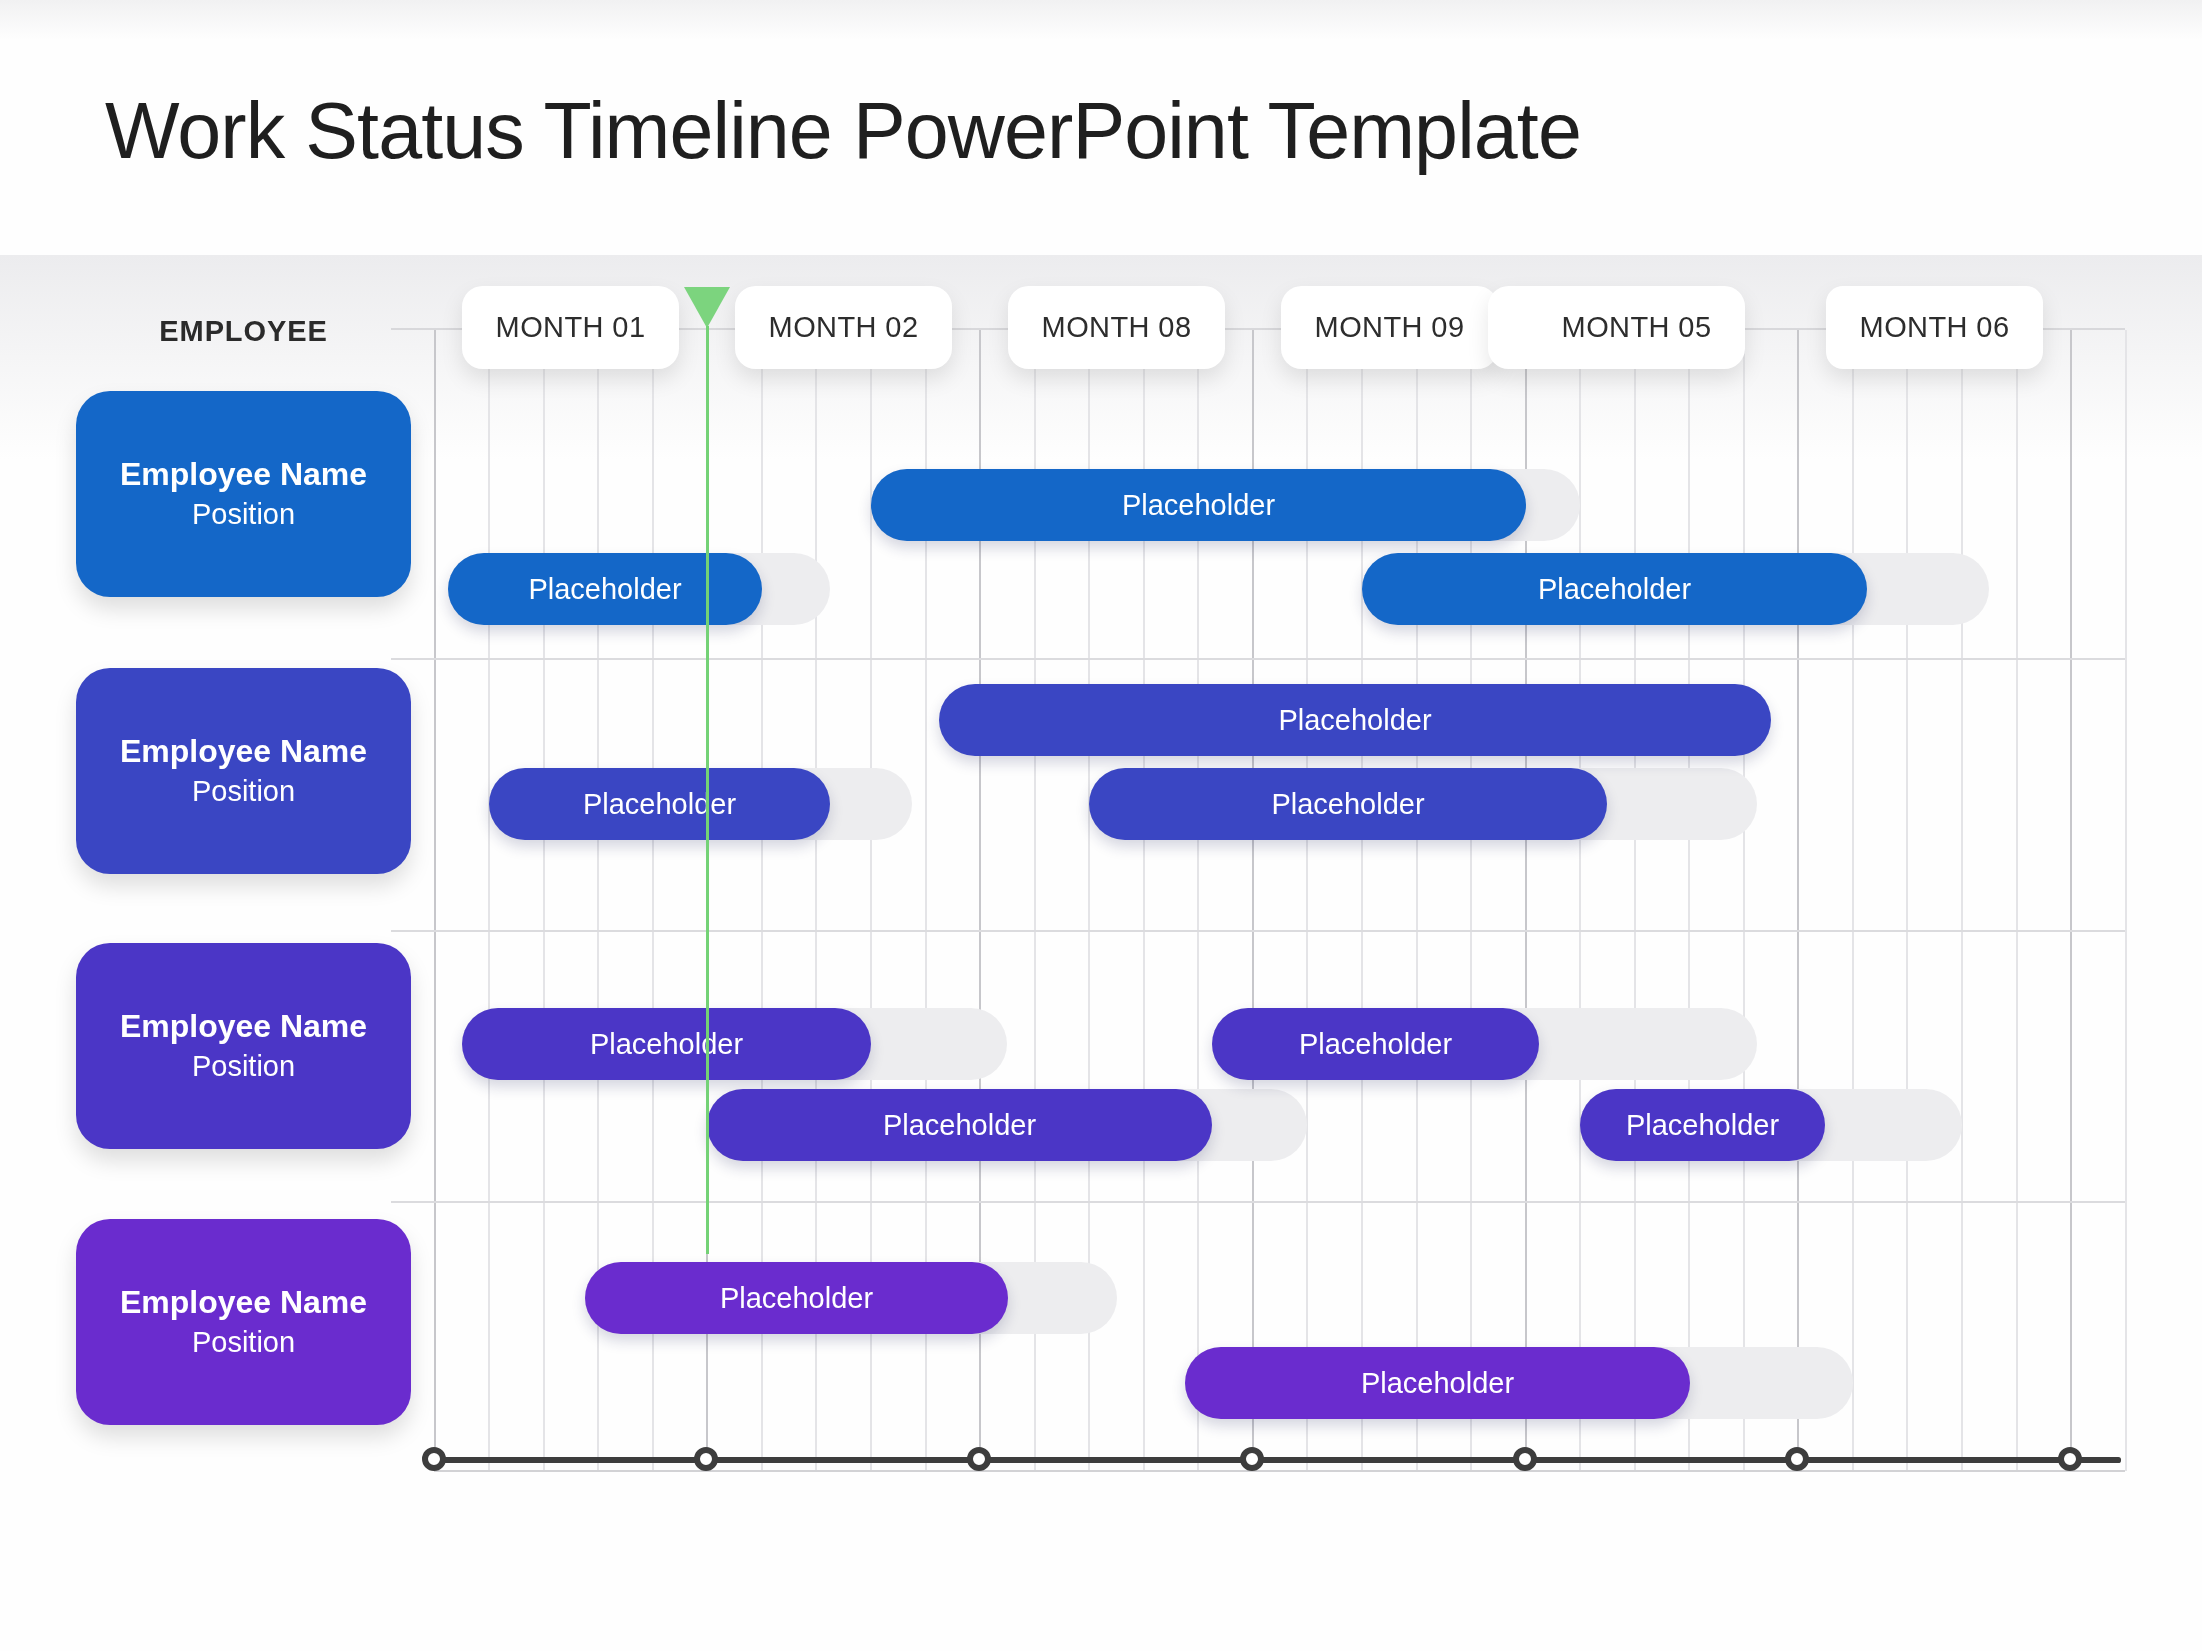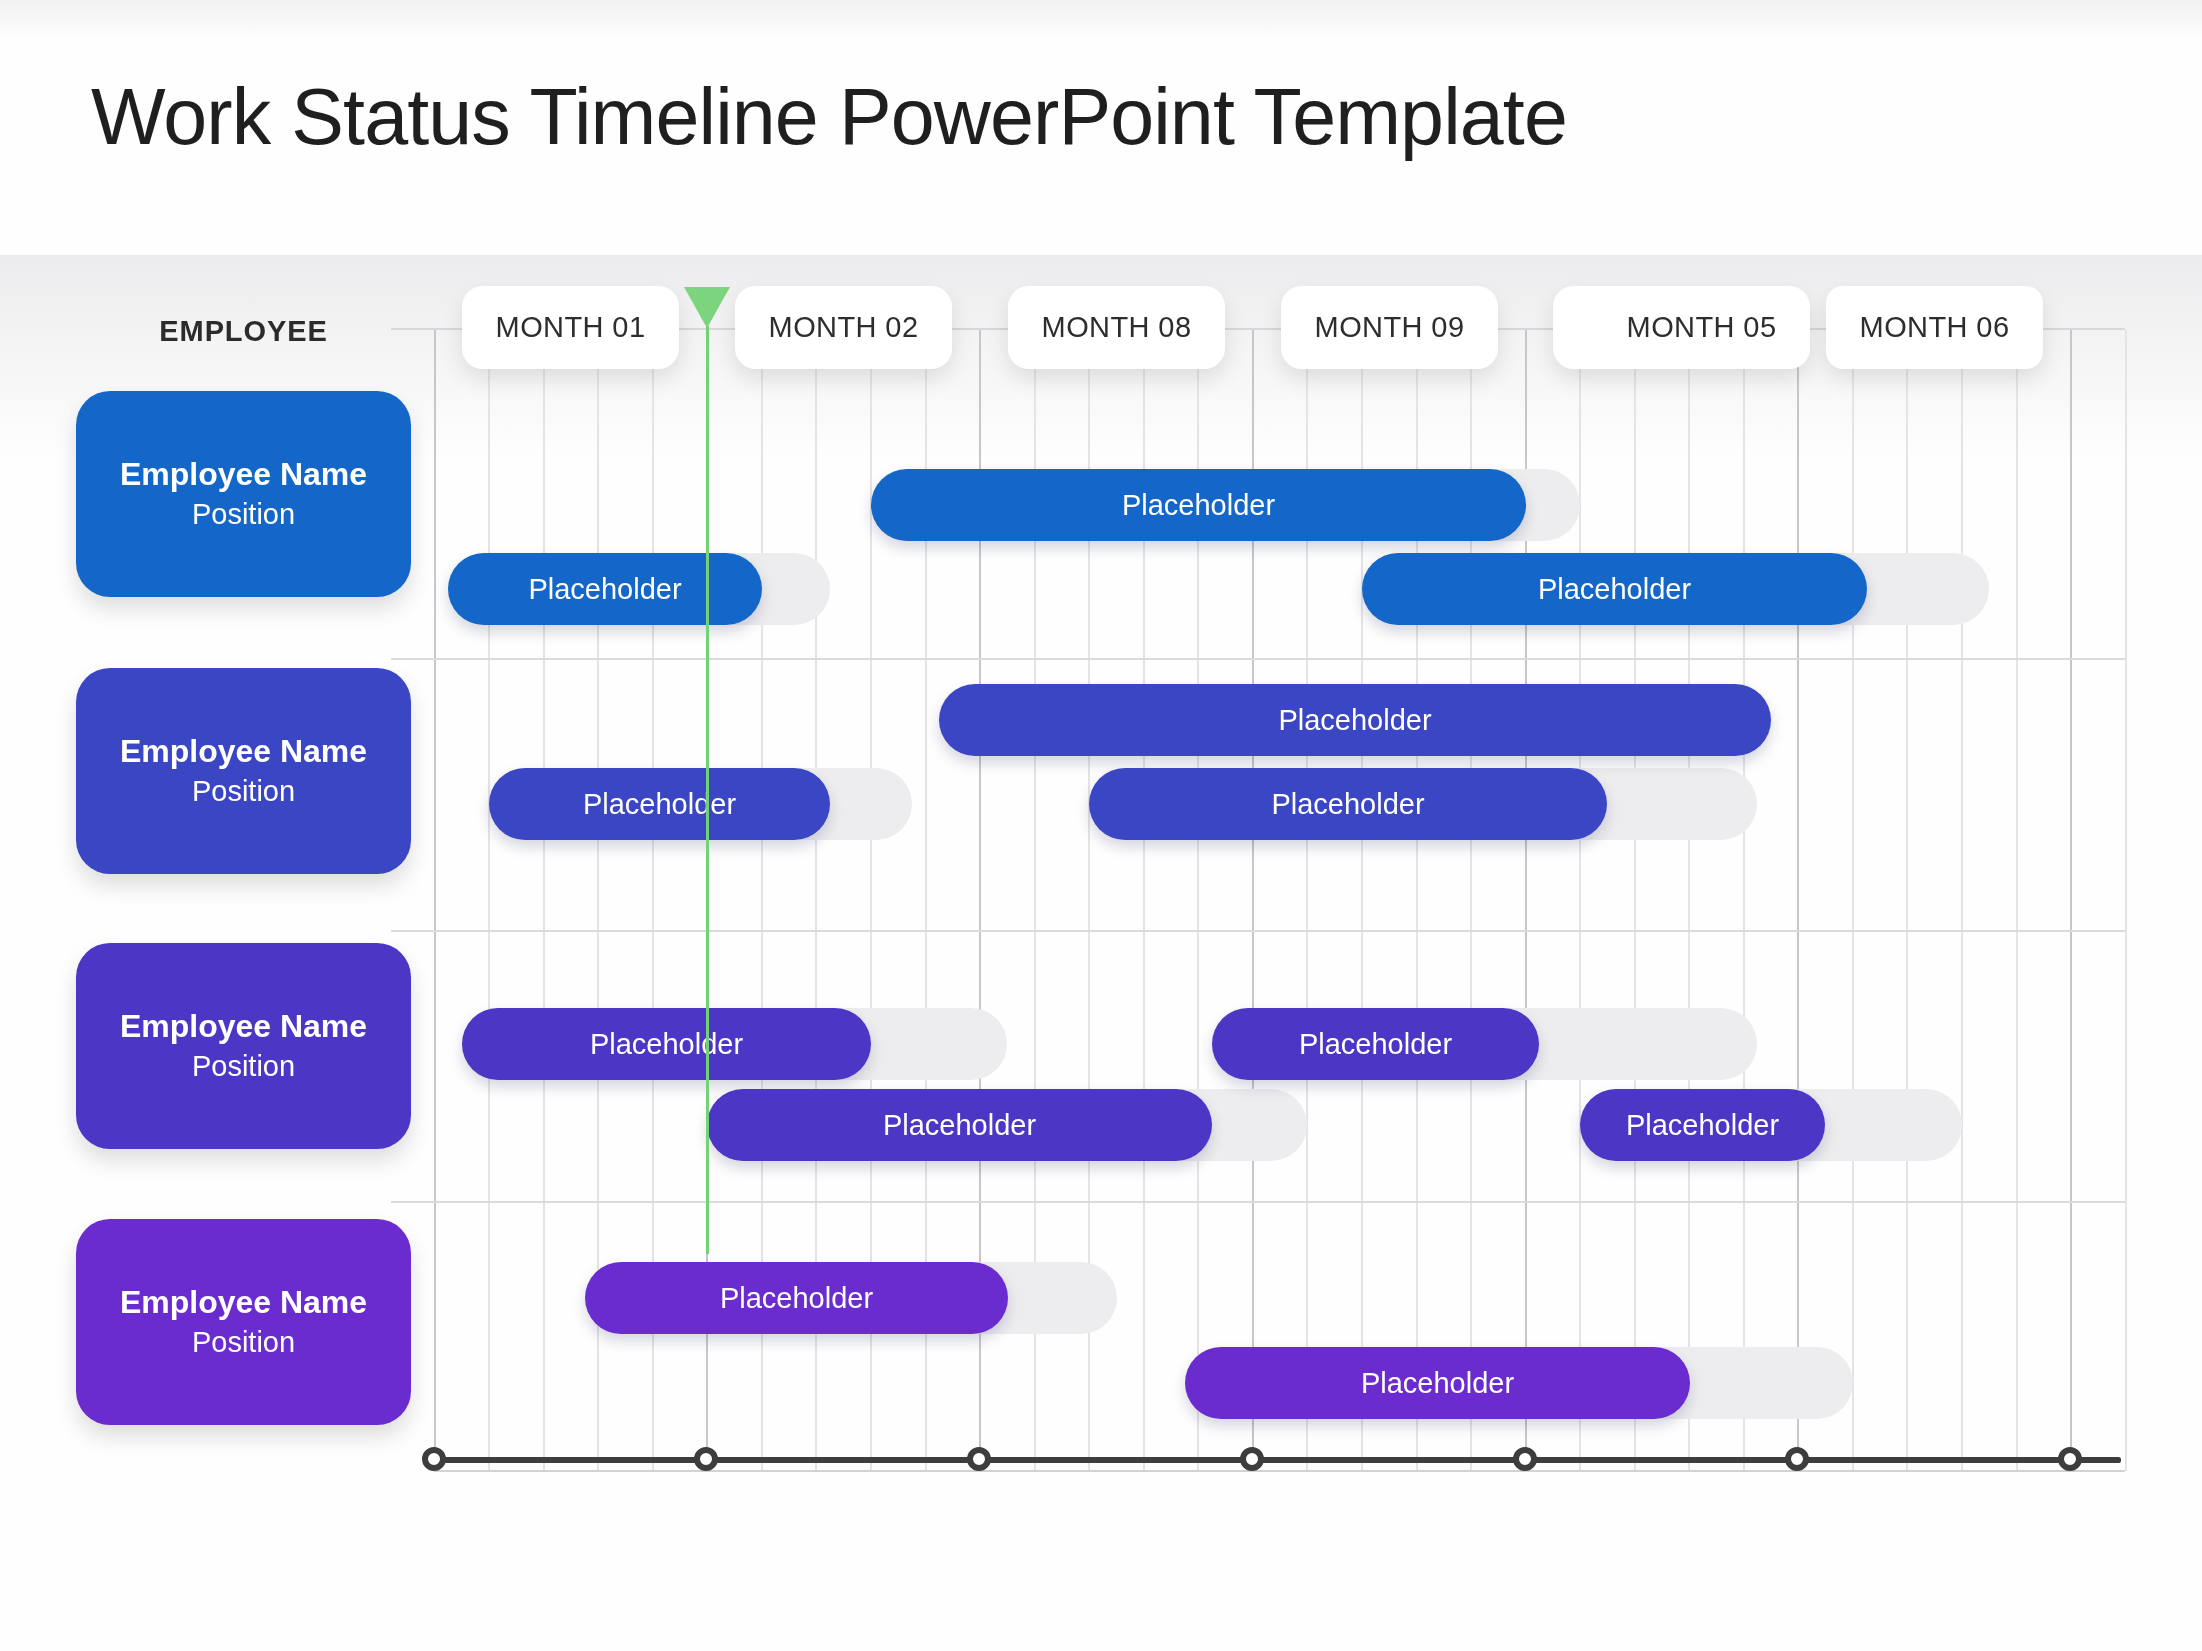--- a/index.html
+++ b/index.html
@@ -1,20 +1,20 @@
 <!DOCTYPE html>
 <html style="font-size:13.8px"><head>
 <meta charset="utf-8">
 <style>
   html,body{margin:0;padding:0;background:#ffffff;}
   .slide{position:relative;width:2203px;height:1652px;background:#fefefe;overflow:hidden;
          font-family:"Liberation Sans", sans-serif;}
   .top-fade{position:absolute;left:0;top:0;width:100%;height:40px;z-index:0;
             background:linear-gradient(180deg,#f1f1f2 0%,rgba(255,255,255,0) 100%);}
-  .page-title{position:absolute;left:91px;top:71px;margin:0;font-size:79px;font-weight:400;
+  .page-title{position:absolute;left:91px;top:71px;margin:14px;font-size:79px;font-weight:400;
               color:#1f1f1f;letter-spacing:-0.9px;z-index:2;white-space:nowrap;text-align:center;}
   .header-band{position:absolute;left:0;top:255px;width:100%;height:241px;z-index:0;
                background:linear-gradient(180deg,#ececee 0%,rgba(255,255,255,0) 85%);}
   .employee-header{position:absolute;left:76px;top:315px;width:335px;text-align:center;
                    font-size:29px;font-weight:700;color:#2b2b2b;letter-spacing:0.9px;z-index:3;}
   .vline{position:absolute;z-index:1;}
   .hline{position:absolute;z-index:1;}
   .month-card{position:absolute;top:286px;width:217px;height:83px;background:#ffffff;
               border-radius:20.6px;box-shadow:0 10.3px 22.4px rgba(0,0,0,0.10);z-index:3;
               display:flex;align-items:center;justify-content:center;}
@@ -93,21 +93,21 @@
       </div>
       <div class="month-card" style="left: 735px;">
         <span>MONTH 02</span>
       </div>
       <div class="month-card" style="left: 1008px;">
         <span>MONTH 08</span>
       </div>
       <div class="month-card" style="left: 1281px;">
         <span>MONTH 09</span>
       </div>
-      <div class="month-card" style="left: 1553px; padding-left: 40px;">
+      <div class="month-card" style="left: 1488px; padding-left: 40px;">
         <span>MONTH 05</span>
       </div>
       <div class="month-card" style="left: 1826px; border-radius: 17px;">
         <span>MONTH 06</span>
       </div>
     </div>
   <div id="emp-cards">
       <div class="emp-card" style="top: 391px; background: rgb(20, 103, 200);">
         <div class="emp-name">Employee Name</div>
         <div class="emp-pos">Position</div>

